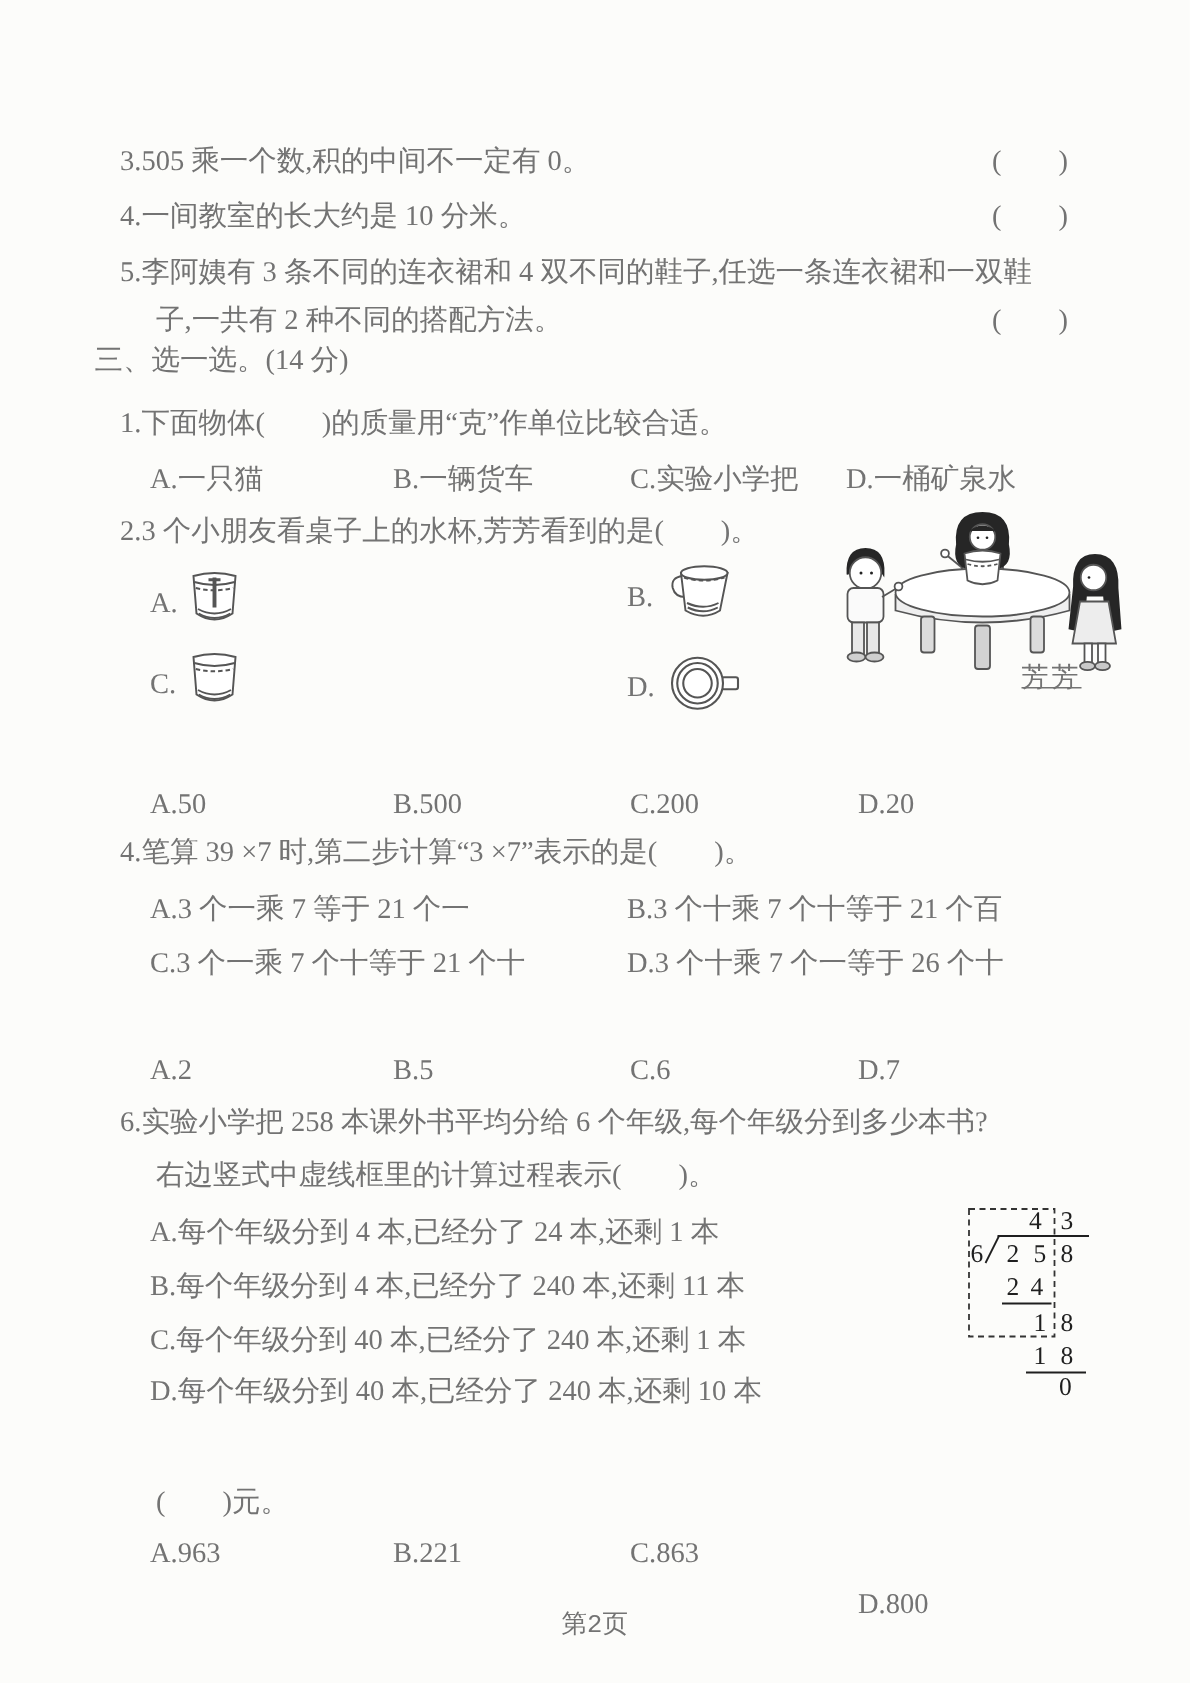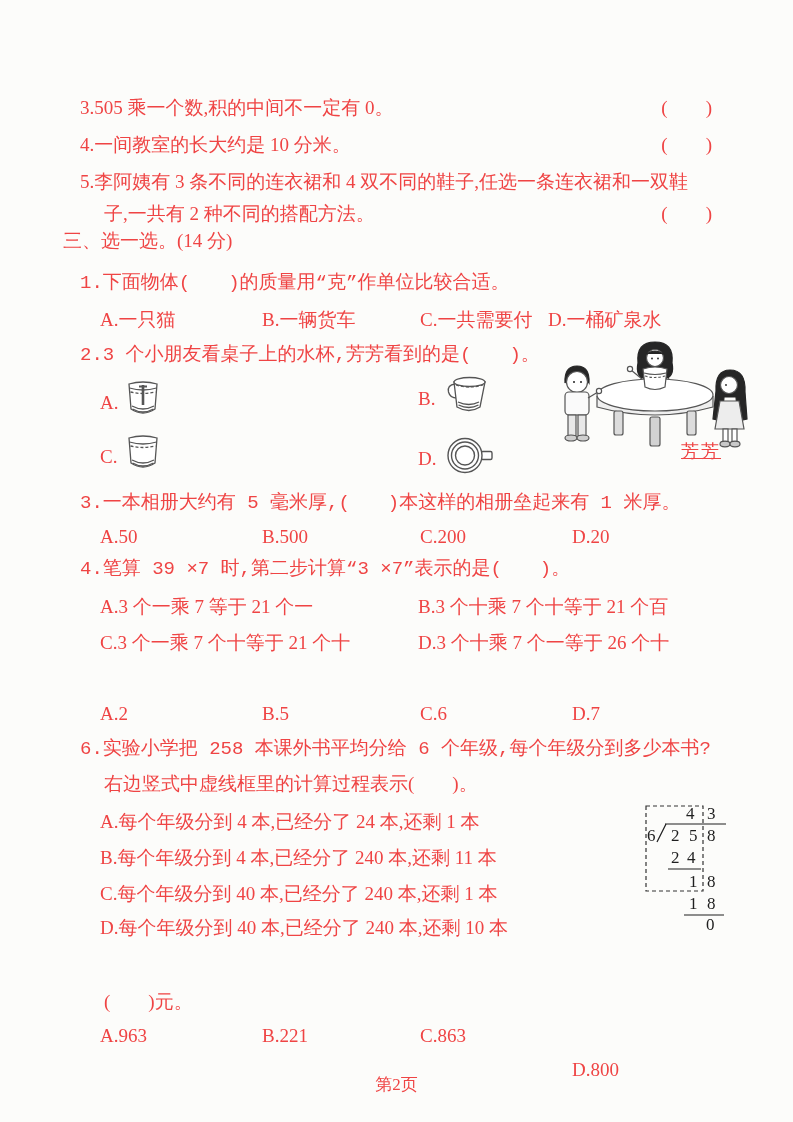--- a/index.html
+++ b/index.html
@@ -3,32 +3,32 @@
 <meta charset="utf-8">
 <style>
   html,body{margin:0;padding:0;}
   body{
     width:793px;height:1122px;
     background:#ffffff;
     font-family:"Liberation Serif","DejaVu Serif",serif;
   }
   .page{
     position:relative;width:793px;height:1122px;
-    background:#fcfcfa;color:#ef4444;
+    background:#fcfcfa;color:#737373;
     font-size:19px;line-height:26px;overflow:hidden;
   }
   .line{position:absolute;white-space:nowrap;}
   .tfrow{position:absolute;left:80px;width:632px;display:flex;justify-content:space-between;white-space:nowrap;}
   .tfrow.cont{left:104px;width:608px;}
   .bracket{white-space:pre;}
   .opt{position:absolute;white-space:nowrap;}
-  .qnum{position:absolute;left:80px;white-space:nowrap;font-family:Liberation Mono, monospace;}
+  .qnum{position:absolute;left:80px;white-space:nowrap;}
   .optrow{position:absolute;left:0;top:0;width:793px;height:0;}
   .section-title{position:absolute;left:63px;white-space:nowrap;}
-  .footer{position:absolute;left:0;width:793px;text-align:center;font-size:17px;}
+  .footer{position:absolute;left:0;width:793px;text-align:center;font-size:17px;font-family:Liberation Mono, monospace;}
   .figure{position:absolute;}
   svg{display:block;}
   .div-digit{font:17px "Liberation Serif","DejaVu Serif",serif;fill:#1f1f1f;}
   .fig-label{position:absolute;font-size:18px;letter-spacing:2px;white-space:nowrap;text-decoration:underline;}
 </style>
 </head>
 <body>
 
 <div class="page">
 
@@ -47,22 +47,22 @@
     <span>子,一共有 2 种不同的搭配方法。</span>
     <span class="bracket">(　　)</span>
   </div>
 
   <div class="section-title" style="top:228px">三、选一选。(14 分)</div>
 
   <div class="qnum" style="top:270px">1.下面物体(　　)的质量用“克”作单位比较合适。</div>
   <div class="optrow">
     <span class="opt" style="left:100px;top:307px">A.一只猫</span>
     <span class="opt" style="left:262px;top:307px">B.一辆货车</span>
-    <span class="opt" style="left:420px;top:307px">C.一共需要付</span>
-    <span class="opt" style="left:548px;top:307px">D.一桶矿泉水</span>
+    <span class="opt" style="left:420px;top:307px">C.实验小学把</span>
+    <span class="opt" style="left:564px;top:307px">D.一桶矿泉水</span>
   </div>
 
   <div class="qnum" style="top:342px">2.3 个小朋友看桌子上的水杯,芳芳看到的是(　　)。</div>
 
   <span class="opt" style="left:100px;top:390px">A.</span>
   <div class="figure" style="left:126px;top:379px">
     <svg width="34" height="40" viewBox="0 0 34 40" fill="none" stroke="#555" stroke-width="1.3">
       <path d="M3 5 Q17 1 31 5 L29 30 Q17 38 5 30 Z" fill="#fff"></path>
       <path d="M3.5 9 Q17 13 30.5 9"></path>
       <path d="M4.5 13 Q17 16 29.5 13" stroke-dasharray="3 2"></path>
@@ -147,21 +147,20 @@
       <circle cx="174" cy="50" r="0.9" fill="#222" stroke="none"></circle>
       <path d="M168 66 L187 66 L192 94 L163 94 Z" fill="#ededed"></path>
       <rect x="171" y="94" width="5" height="13" fill="#fff"></rect>
       <rect x="180" y="94" width="5" height="13" fill="#fff"></rect>
       <ellipse cx="173" cy="109" rx="5" ry="2.8" fill="#c9c9c9"></ellipse>
       <ellipse cx="183" cy="109" rx="5" ry="2.8" fill="#c9c9c9"></ellipse>
     </svg>
   </div>
   <span class="fig-label" style="left:681px;top:438px">芳芳</span>
 
-  <div class="qnum" style="top:490px">3.一本相册大约有 5 毫米厚,(　　)本这样的相册垒起来有 1 米厚。</div>
   <div class="optrow">
     <span class="opt" style="left:100px;top:524px">A.50</span>
     <span class="opt" style="left:262px;top:524px">B.500</span>
     <span class="opt" style="left:420px;top:524px">C.200</span>
     <span class="opt" style="left:572px;top:524px">D.20</span>
   </div>
 
   <div class="qnum" style="top:556px">4.笔算 39 ×7 时,第二步计算“3 ×7”表示的是(　　)。</div>
   <div class="optrow">
     <span class="opt" style="left:100px;top:594px">A.3 个一乘 7 等于 21 个一</span>

